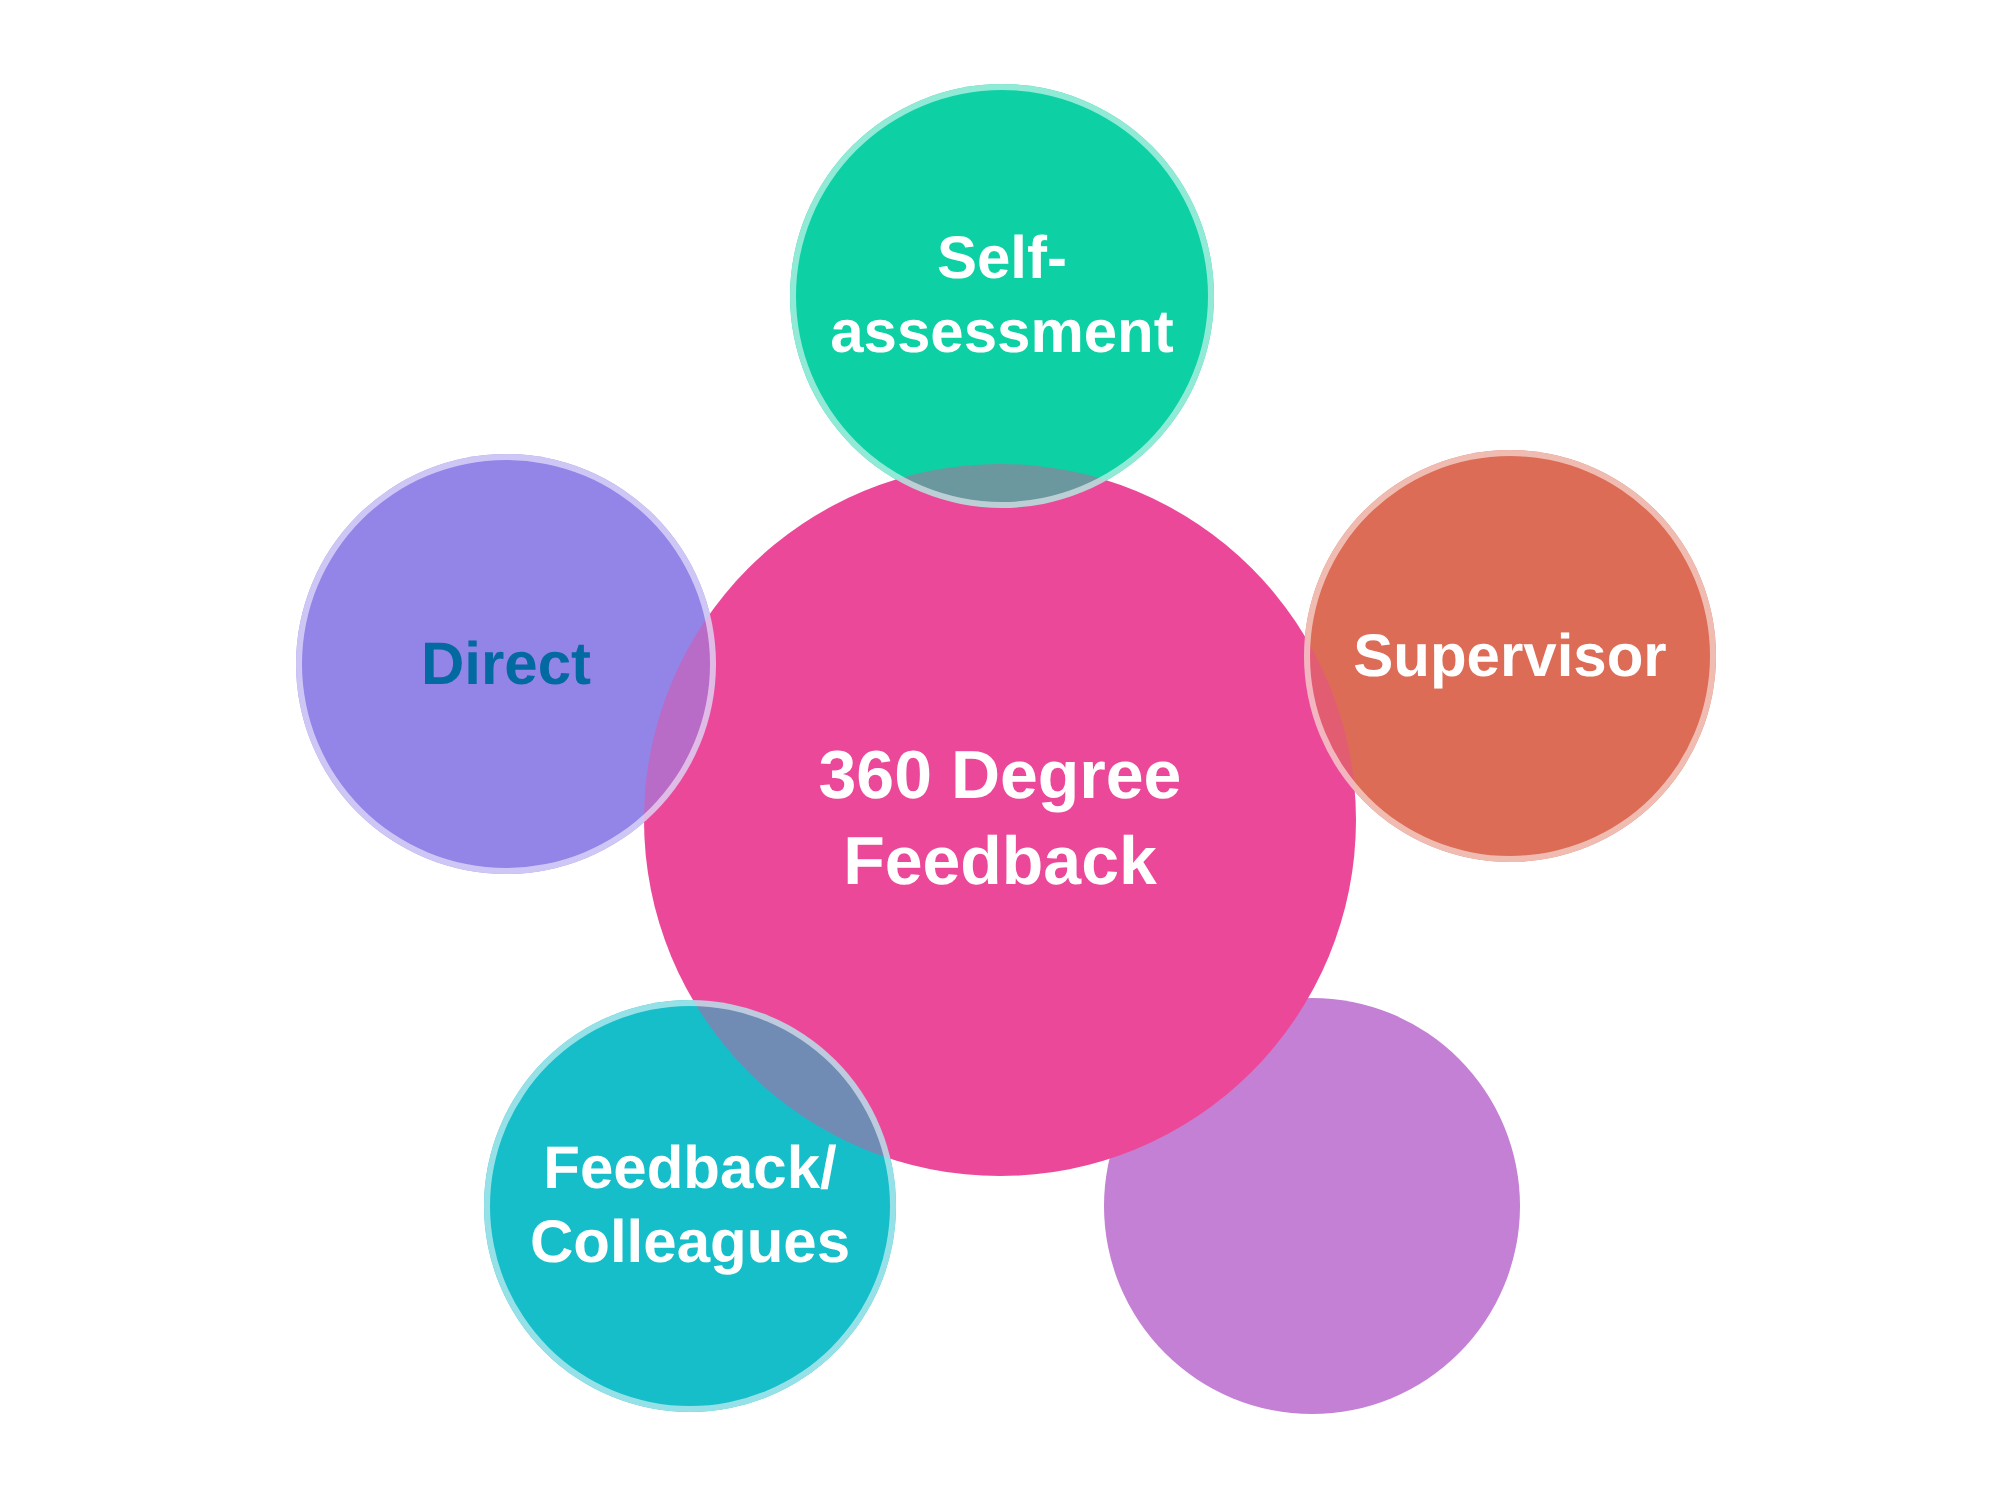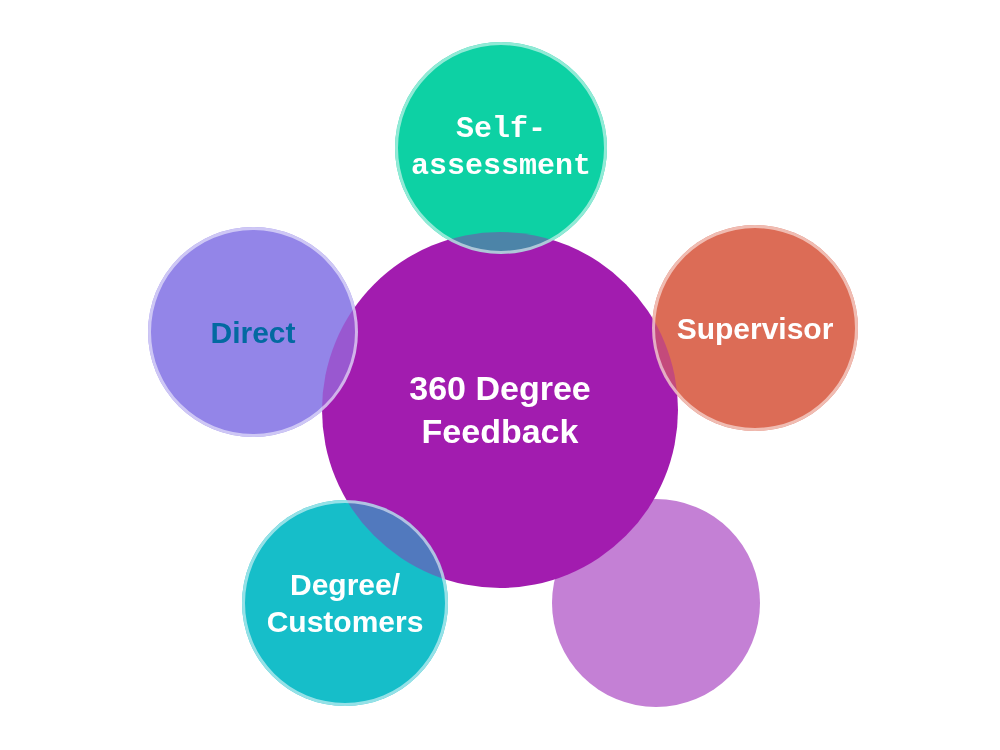--- a/index.html
+++ b/index.html
@@ -59,47 +59,47 @@
 <body style="background: rgb(255, 255, 255);">
 
 <div class="stage">
 
   <div class="circle base pos-self" style="background: rgb(13, 209, 164);"></div>
   <div class="circle base pos-colleagues" style="background: rgb(220, 108, 87);"></div>
   <div class="circle base pos-direct" style="background: rgb(147, 133, 232);"></div>
   <div class="circle base pos-manager" style="background: rgb(23, 190, 201);"></div>
   <div class="circle base pos-customers" style="background: rgb(196, 128, 213);"></div>
 
-  <div class="circle center pos-center" style="background: #a21caf;">
+  <div class="circle center pos-center" style="background: #ec4899;">
     <div class="label center-label" style="color: rgb(255, 255, 255);">
       <span>360 Degree</span>
       <span>Feedback</span>
     </div>
   </div>
 
-  <div class="circle top pos-self" style="background: rgba(13, 209, 164, 0.58); border-color: rgba(255, 255, 255, 0.55); font-family: Liberation Mono, monospace;">
+  <div class="circle top pos-self" style="background: rgba(13, 209, 164, 0.58); border-color: rgba(255, 255, 255, 0.55);">
     <div class="label sat-label" style="color: rgb(255, 255, 255);">
       <span>Self-</span>
       <span>assessment</span>
     </div>
   </div>
 
   <div class="circle top pos-colleagues" style="background: rgba(220, 108, 87, 0.58); border-color: rgba(255, 255, 255, 0.55);">
     <div class="label sat-label" style="color: rgb(255, 255, 255);">
       <span>Supervisor</span>
     </div>
   </div>
 
   <div class="circle top pos-direct" style="background: rgba(147, 133, 232, 0.58); border-color: rgba(255, 255, 255, 0.55);">
     <div class="label sat-label" style="color: #0369a1;">
       <span>Direct</span>
     </div>
   </div>
 
   <div class="circle top pos-manager" style="background: rgba(23, 190, 201, 0.58); border-color: rgba(255, 255, 255, 0.55);">
     <div class="label sat-label" style="color: rgb(255, 255, 255);">
-      <span>Degree/</span>
-      <span>Customers</span>
+      <span>Feedback/</span>
+      <span>Colleagues</span>
     </div>
   </div>
 
 
 </div>
 
 </body></html>

